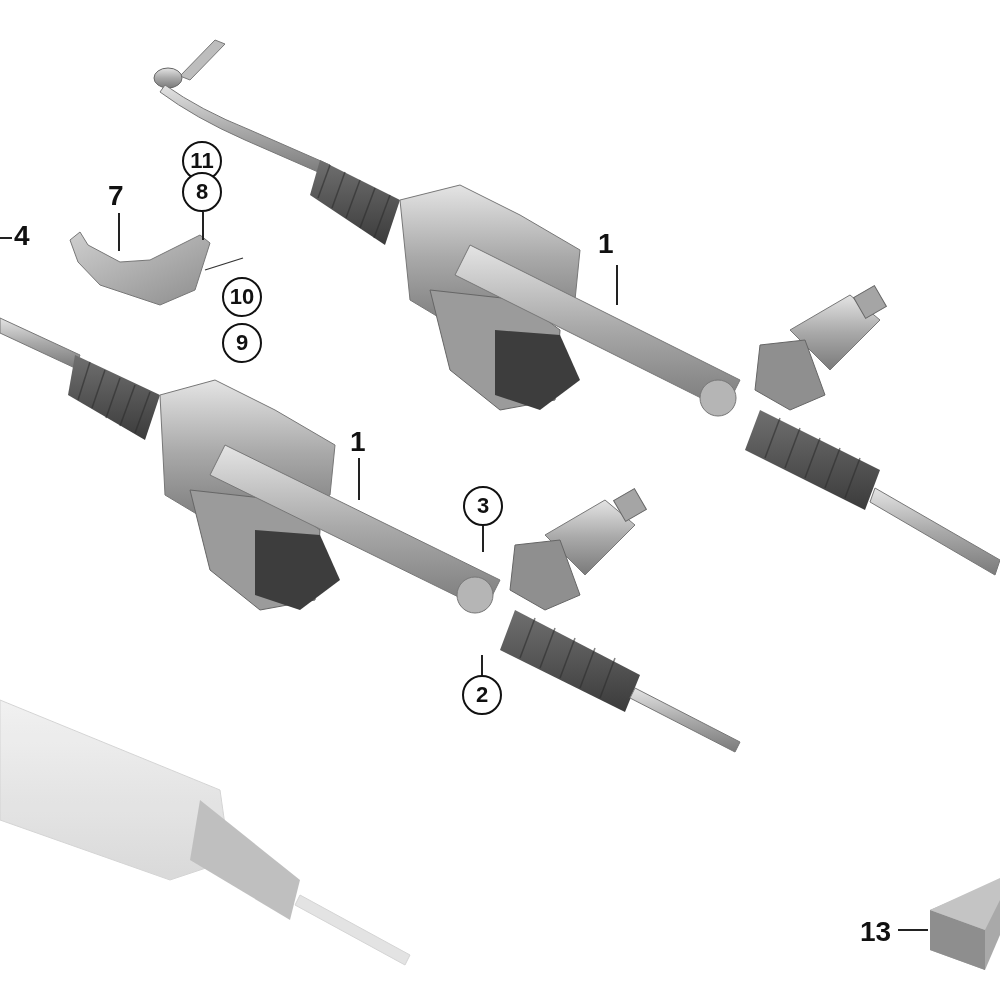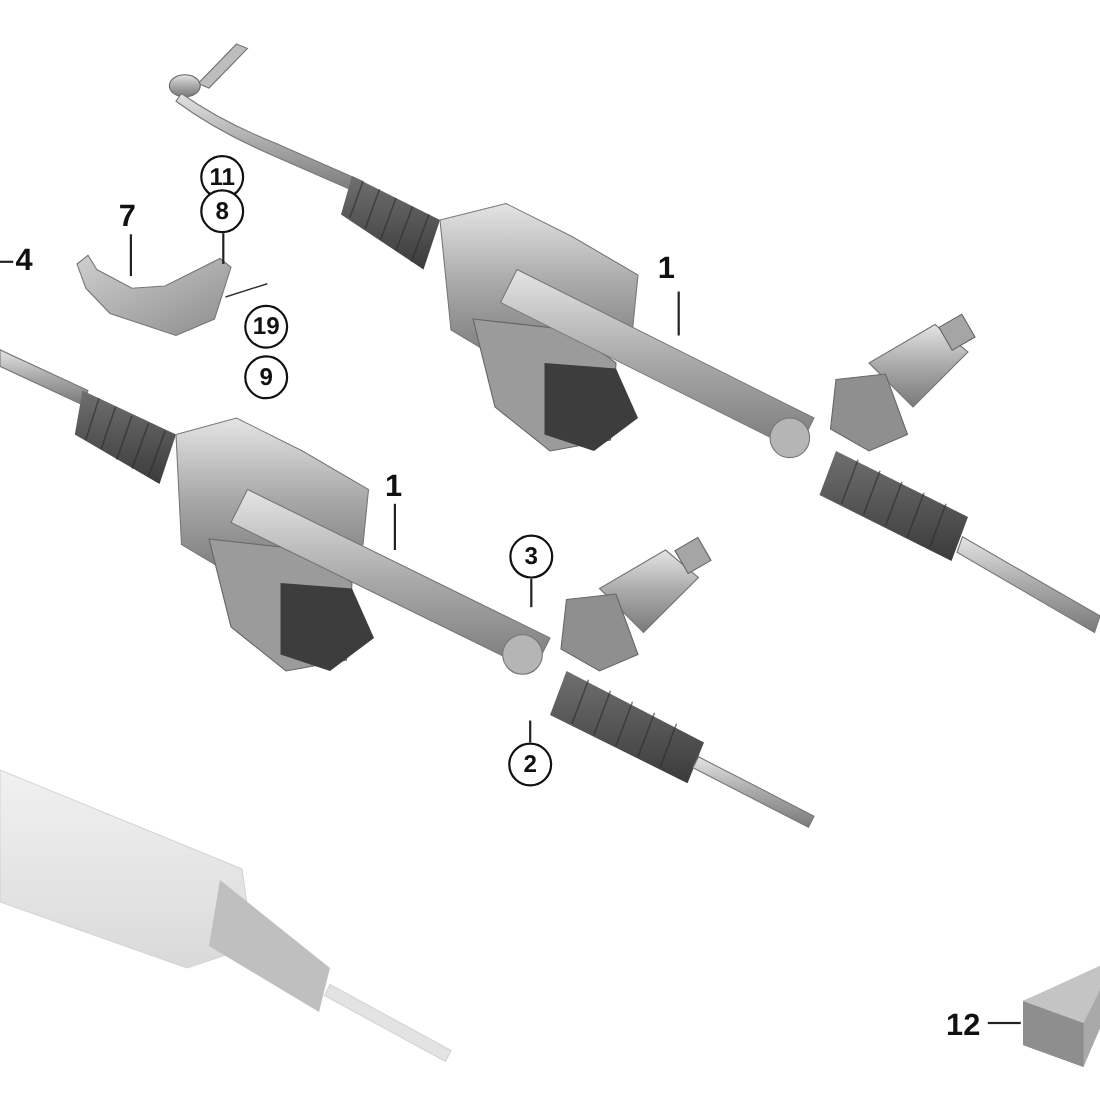--- a/index.html
+++ b/index.html
@@ -124,27 +124,27 @@
 
 <div class="label" style="left:350px; top:428px;">1</div>
 <div class="leader" style="left:358px; top:458px; width:2px; height:42px;"></div>
 
 <div class="label" style="left:108px; top:182px;">7</div>
 <div class="leader" style="left:118px; top:213px; width:2px; height:38px;"></div>
 
 <div class="leader" style="left:0px; top:237px; width:12px; height:2px;"></div>
 <div class="label" style="left:14px; top:222px;">4</div>
 
-<div class="label" style="left:860px; top:918px;">12</div>
+<div class="label" style="left:860px; top:918px;">13</div>
 <div class="leader" style="left:898px; top:929px; width:30px; height:2px;"></div>
 
 <div class="circle-label" style="left:182px; top:126px;margin-top:15px;">11</div>
 <div class="circle-label" style="left:182px; top:172px;">8</div>
 <div class="leader" style="left:202px; top:212px; width:2px; height:28px;"></div>
 
-<div class="circle-label" style="left:222px; top:277px;">19</div>
+<div class="circle-label" style="left:222px; top:277px;">10</div>
 <div class="circle-label" style="left:222px; top:323px;">9</div>
 
 <div class="circle-label" style="left:463px; top:486px;">3</div>
 <div class="leader" style="left:482px; top:526px; width:2px; height:26px;"></div>
 
 <div class="leader" style="left:481px; top:655px; width:2px; height:20px;"></div>
 <div class="circle-label" style="left:462px; top:675px;">2</div>
 
 </body></html>

